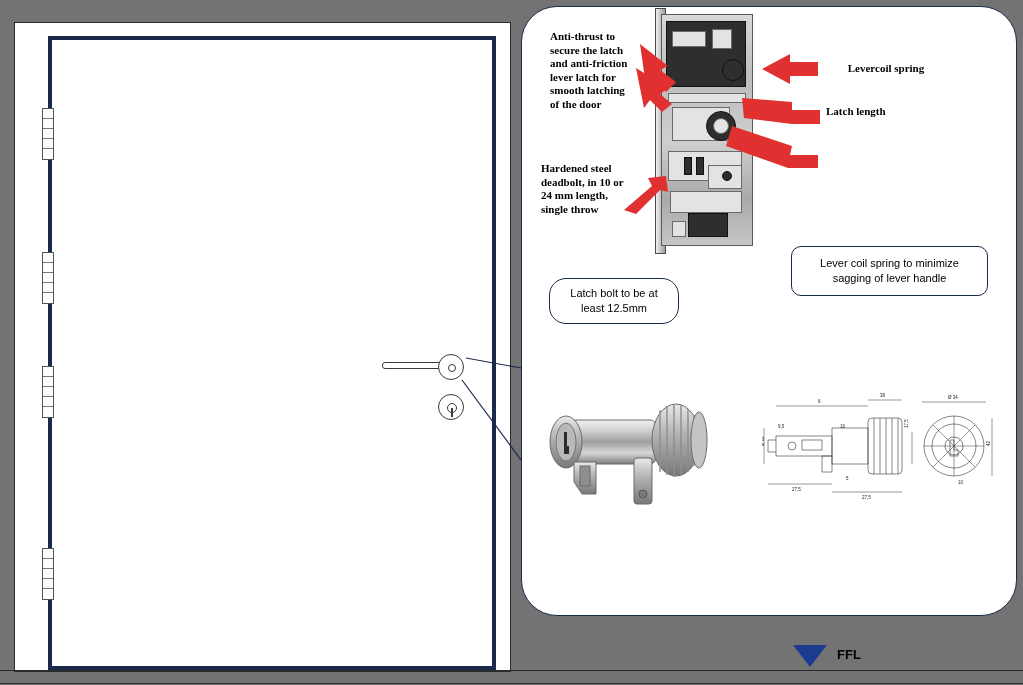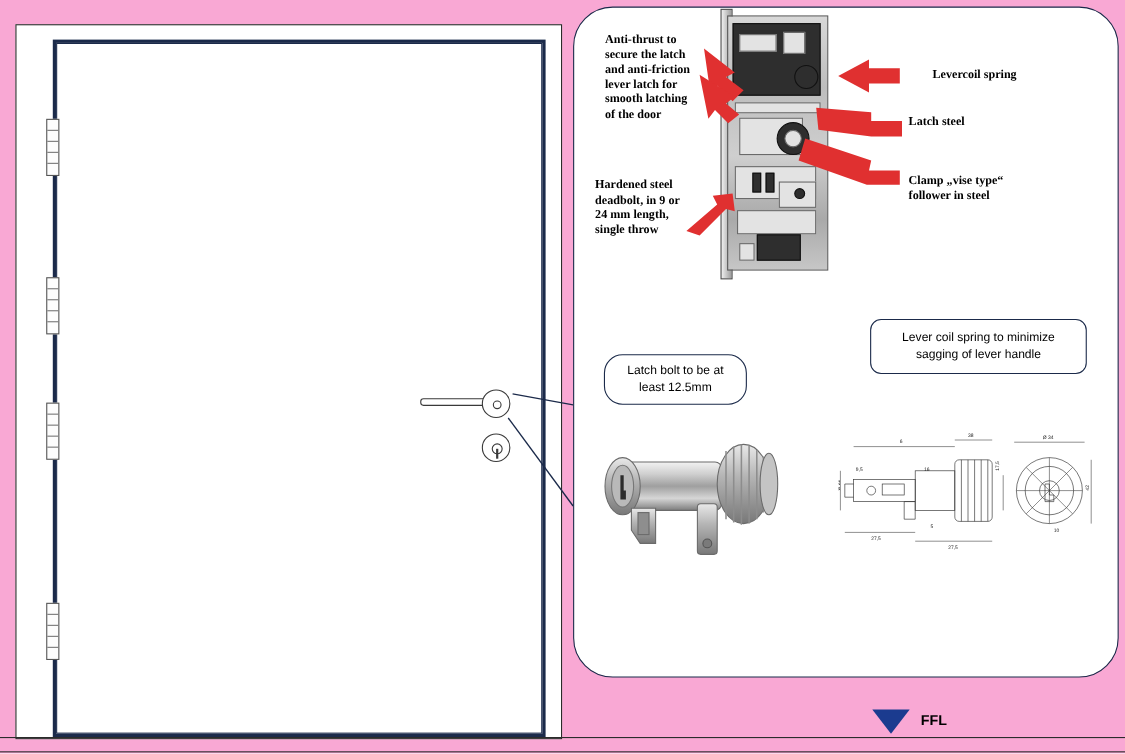--- a/index.html
+++ b/index.html
@@ -8,21 +8,21 @@
     background: #ffffff;
   }
   body {
     font-family: "Liberation Sans", sans-serif;
   }
   #page {
     position: relative;
     width: 1023px;
     height: 685px;
     overflow: hidden;
-    background: #f9a8d4;
+    background: #737373;
   }
 
   
   .door-outer {
     position: absolute;
     left: 14px;
     top: 22px;
     width: 497px;
     height: 650px;
     border: 1px solid #2b2b2b;
@@ -203,21 +203,20 @@
     background: #ffffff;
     font-family: "Liberation Sans", sans-serif;
     font-size: 11px;
     line-height: 15px;
     color: #000;
     text-align: center;
     display: flex;
     align-items: center;
     justify-content: center;
     padding: 4px 8px;
-    margin-top: 44px;
   }
 
   
   .cyl-photo {
     position: absolute;
     left: 536px;
     top: 382px;
     width: 200px;
     height: 150px;
   }
@@ -366,30 +365,28 @@
   </svg>
 
   <div class="anno" style="left:550px; top:30px; width:100px;">Anti-thrust to
 secure the latch
 and anti-friction
 lever latch for
 smooth latching
 of the door</div>
 
   <div class="anno" style="left:541px; top:162px; width:112px;">Hardened steel
-deadbolt, in 9 or
+deadbolt, in 10 or
 24 mm length,
 single throw</div>
 
   <div class="anno" style="left:826px; top:62px; width:120px;text-align:center;">Levercoil spring</div>
 
-  <div class="anno" style="left:826px; top:105px; width:120px;">Latch steel</div>
-
-  <div class="anno" style="left:826px; top:158px; width:120px;">Clamp „vise type“
-follower in steel</div>
+  <div class="anno" style="left:826px; top:105px; width:120px;">Latch length</div>
+
 
   <div class="note-box" style="left:549px; top:278px; width:130px; height:46px;border-radius:17px;">Latch bolt to be at least 12.5mm</div>
 
   <div class="note-box" style="left:791px; top:246px; width:197px; height:50px;">Lever coil spring to minimize sagging of lever handle</div>
 
   <svg class="cyl-photo" viewBox="0 0 200 150">
     <defs>
       <linearGradient id="steel" x1="0" y1="0" x2="0" y2="1">
         <stop offset="0%" stop-color="#f2f2f2"></stop>
         <stop offset="25%" stop-color="#cfcfcf"></stop>

